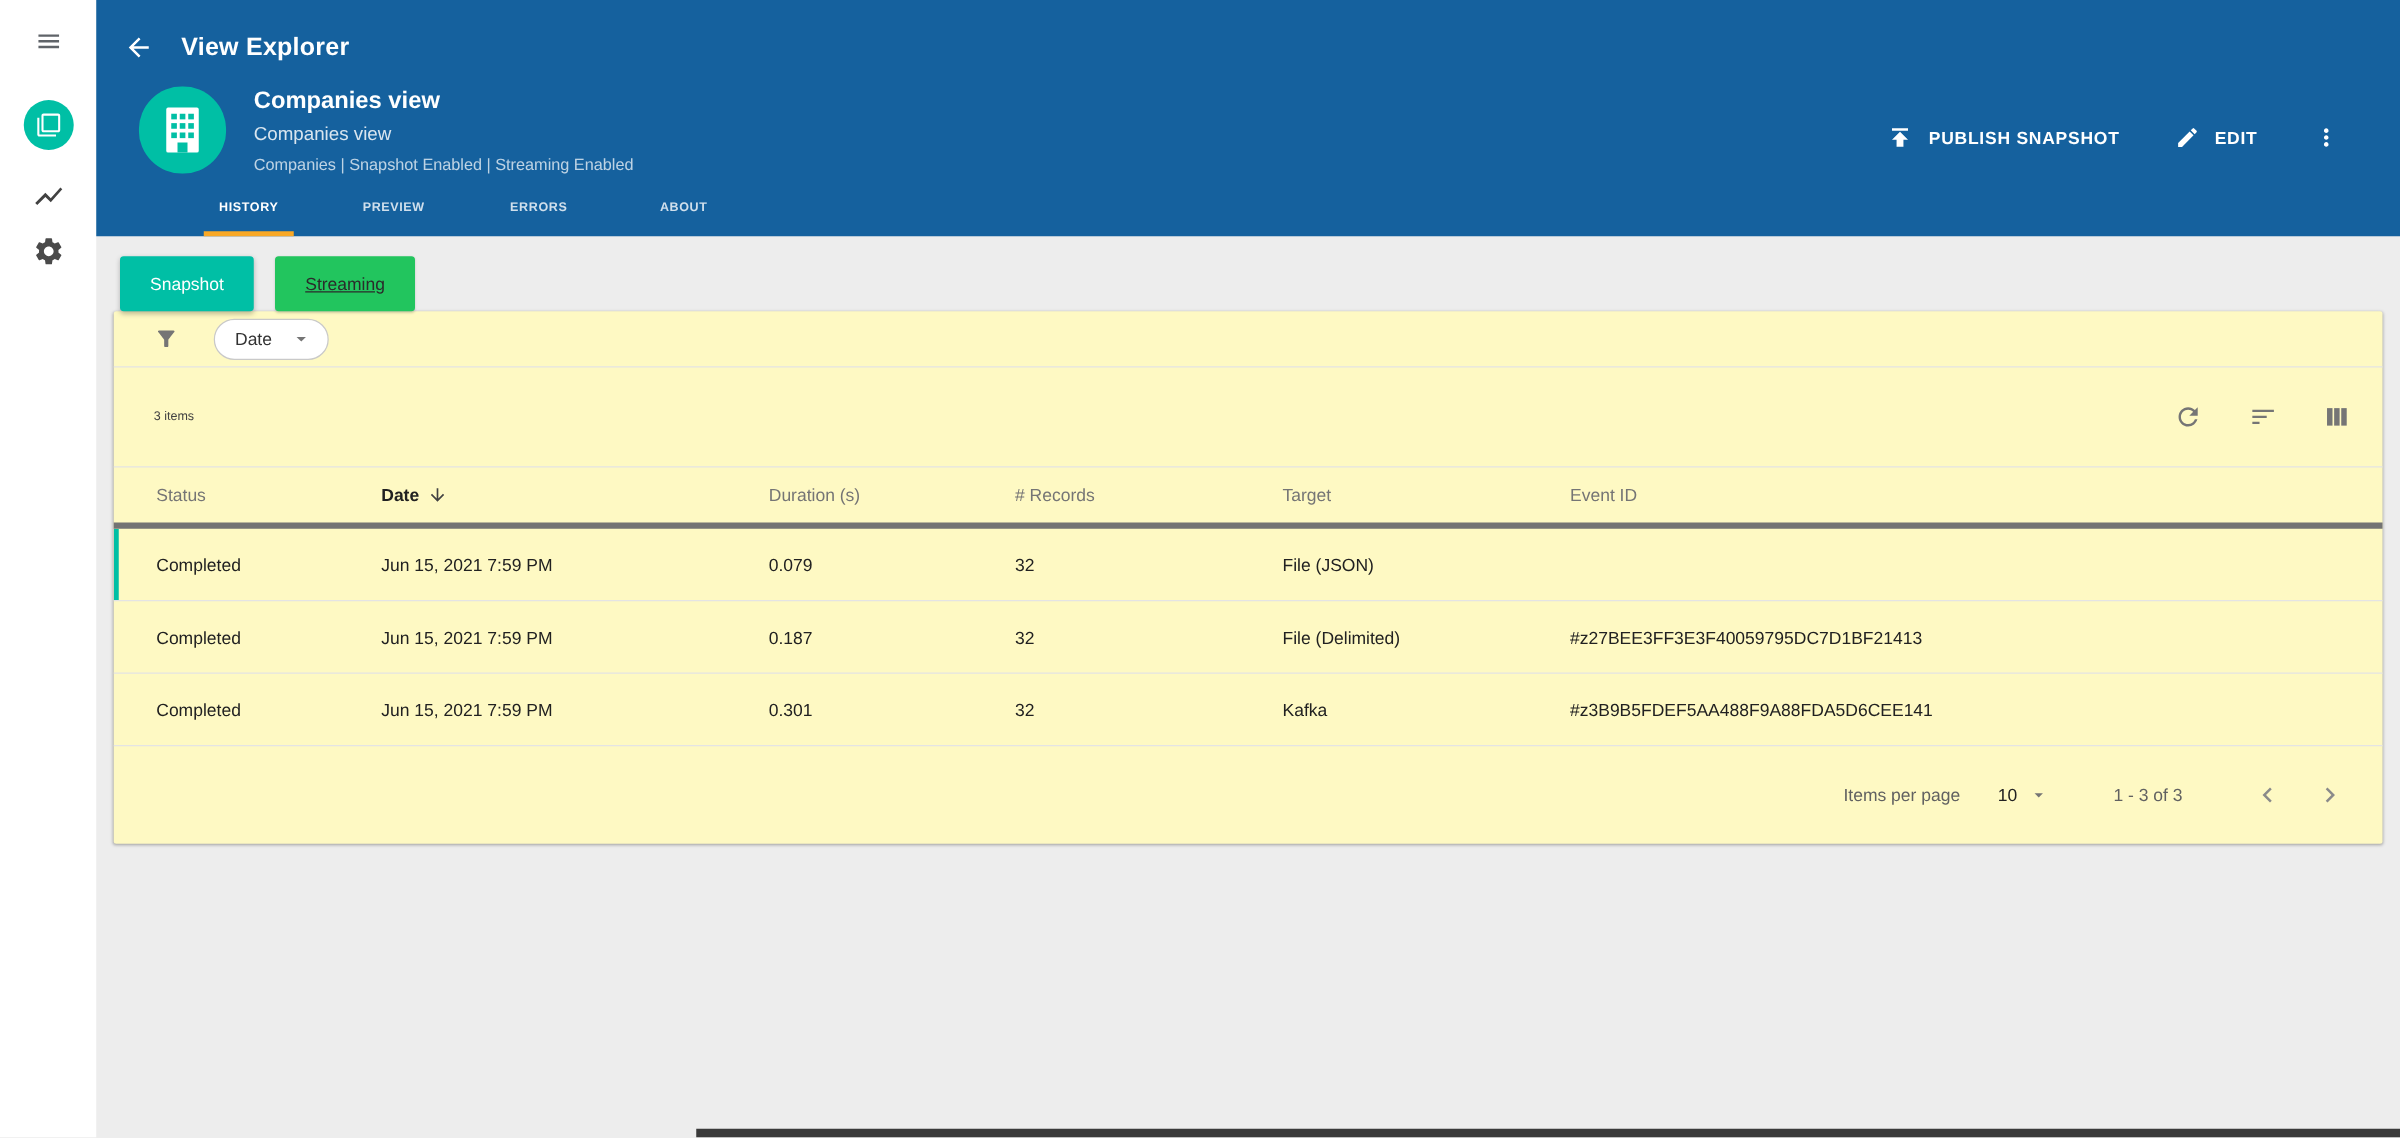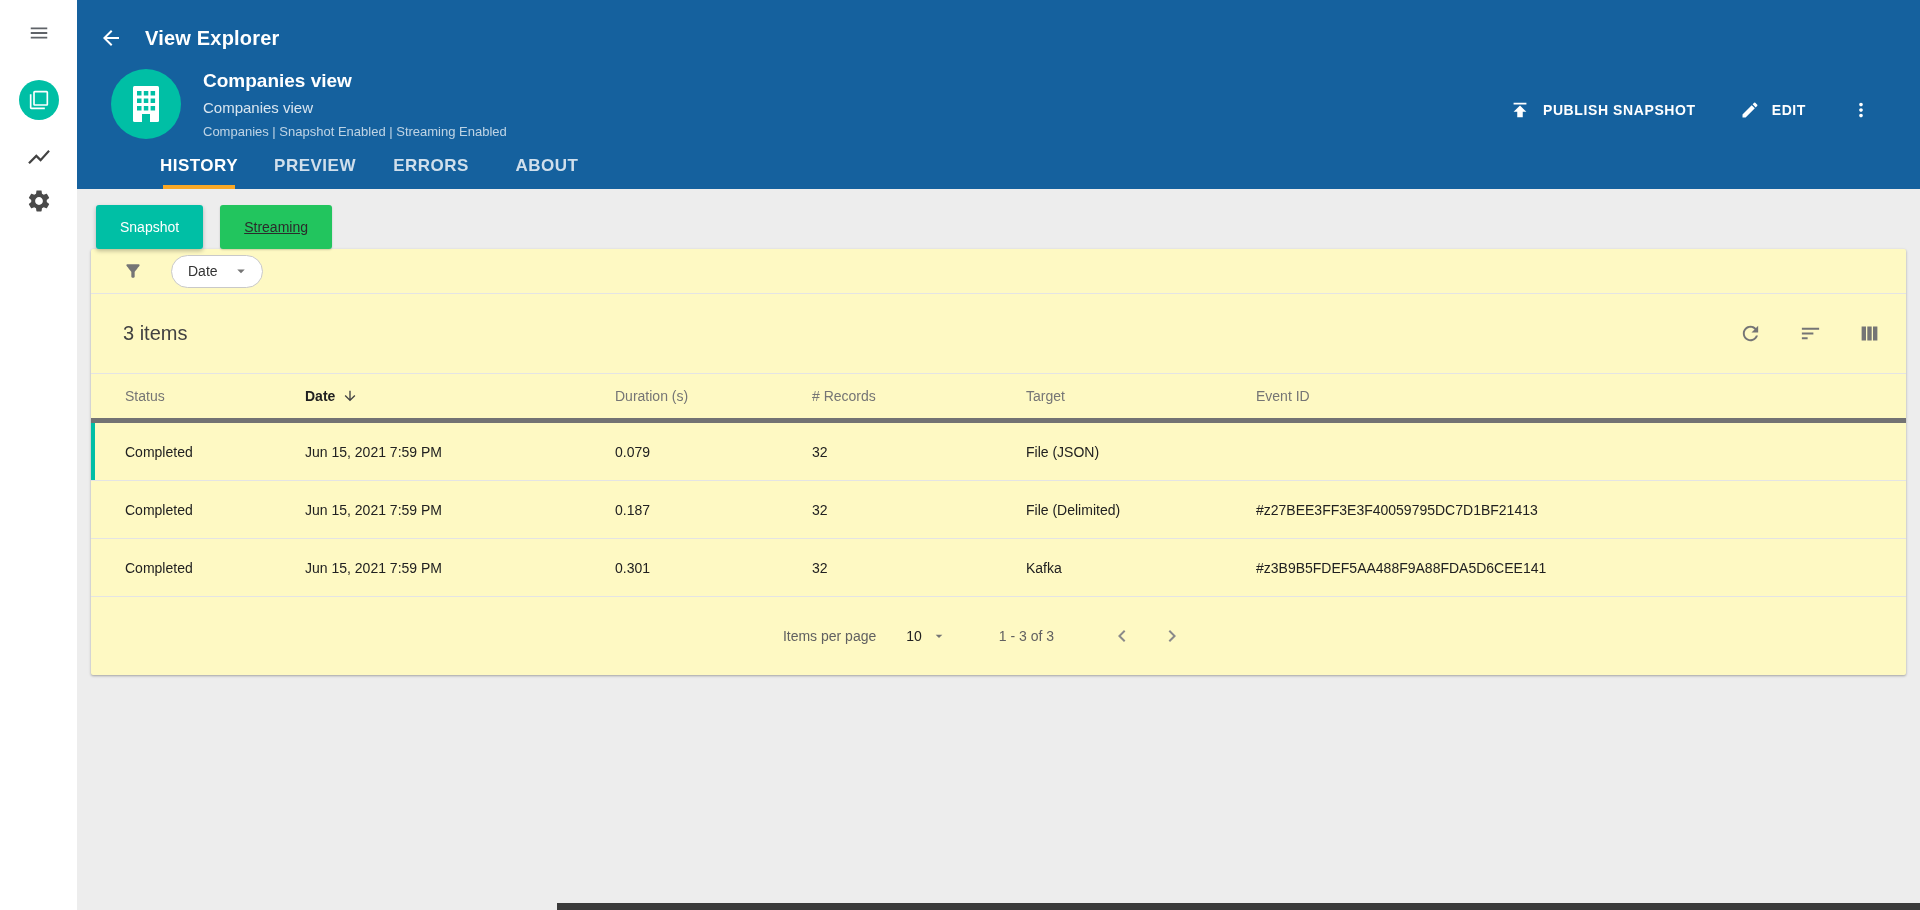--- a/index.html
+++ b/index.html
@@ -32,47 +32,47 @@
   .app-title{font-size:20px;font-weight:700;letter-spacing:.2px;}
   .entity-row{display:flex;align-items:center;padding:12px 48px 0 34px;}
   .avatar{width:70px;height:70px;flex:none;}
   .entity-info{margin-left:22px;padding-top:2px;}
   .entity-title{font-size:19px;font-weight:700;}
   .entity-subtitle{font-size:15px;color:rgba(255,255,255,.84);margin-top:7px;}
   .entity-meta{font-size:13px;color:rgba(255,255,255,.72);margin-top:8px;}
   .entity-actions{margin-left:auto;display:flex;align-items:center;gap:44px;padding-top:12px;}
   .action-btn{display:flex;align-items:center;gap:12px;background:none;border:none;color:#fff;font-size:14px;font-weight:700;letter-spacing:.6px;cursor:pointer;font-family:inherit;}
   .tabs{margin-top:auto;display:flex;padding-left:64px;}
-  .tab{width:116px;height:46px;display:flex;align-items:center;justify-content:center;font-size:17px;font-weight:600;letter-spacing:.5px;color:rgba(255,255,255,.8);cursor:pointer;position:relative;background:none;border:none;font-family:inherit;}
+  .tab{width:116px;height:46px;display:flex;align-items:center;justify-content:center;font-size:10px;font-weight:600;letter-spacing:.5px;color:rgba(255,255,255,.8);cursor:pointer;position:relative;background:none;border:none;font-family:inherit;}
   .tab.active{color:#fff;}
   .tab.active::after{content:"";position:absolute;left:22px;right:22px;bottom:0;height:4px;background:var(--underline);}
 
   
   .content{flex:1;padding:16px 14px 0;overflow:hidden;}
   .toggle-row{display:flex;gap:17px;padding-left:5px;}
   .toggle{height:44px;border:none;border-radius:3px;font-size:14px;font-family:inherit;cursor:pointer;padding:0 24px;}
   .toggle.active{background:var(--teal);color:#fff;box-shadow:0 2px 4px rgba(0,0,0,.25);}
   .toggle.inactive{background:#22c55e;color:#2b2b2b;box-shadow:0 1px 2px rgba(0,0,0,.18);text-decoration:underline;}
 
   .card{background:#fef9c3;border-radius:2px;box-shadow:0 1px 3px rgba(0,0,0,.22),0 1px 2px rgba(0,0,0,.12);}
   .filter-row{height:45px;display:flex;align-items:center;padding-left:32px;border-bottom:1px solid #e4e4e4;}
   .chip{margin-left:28px;height:33px;display:flex;align-items:center;gap:14px;padding:0 12px 0 16px;border:1px solid #c9c9c9;border-radius:17px;background:#fff;font-size:14px;color:#333;cursor:pointer;font-family:inherit;}
 
   .meta-row{height:79px;display:flex;align-items:center;padding:0 26px 0 32px;}
-  .items-count{font-size:20px;color:#424242;}
+  .items-count{font-size:10px;color:#424242;}
   .meta-icons{margin-left:auto;display:flex;gap:37px;align-items:center;}
 
   .row{display:grid;grid-template-columns:180px 310px 197px 214px 230px 1fr;align-items:center;padding-left:34px;}
   .thead{height:50px;border-top:1px solid #e4e4e4;border-bottom:5px solid #737373;color:#757575;font-size:14px;}
   .th{cursor:pointer;}
   .th-date{color:#212121;font-weight:700;display:flex;align-items:center;gap:7px;}
   .trow{height:58px;border-bottom:1px solid #e4e4e4;font-size:14px;color:#212121;cursor:pointer;}
   .trow.selected{box-shadow:inset 4px 0 0 var(--teal);}
 
-  .pagination{height:78px;display:flex;align-items:center;justify-content:center;padding-right:30px;font-size:14px;color:#616161;}
+  .pagination{height:78px;display:flex;align-items:center;justify-content:flex-end;padding-right:30px;font-size:14px;color:#616161;}
   .pg-label{margin-right:30px;}
   .pagesize{display:flex;align-items:center;gap:9px;background:none;border:none;font-size:14px;color:#212121;cursor:pointer;font-family:inherit;margin-right:52px;}
   .range{margin-right:30px;}
   .page-btn{background:none;border:none;cursor:pointer;display:flex;padding:0;margin-left:26px;}
 
   .hscroll{position:absolute;left:0;right:0;bottom:0;height:7px;}
   .hthumb{position:absolute;left:557px;right:0;top:0;bottom:0;background:#3a3a3a;cursor:pointer;}
 </style>
 </head>
 <body>

